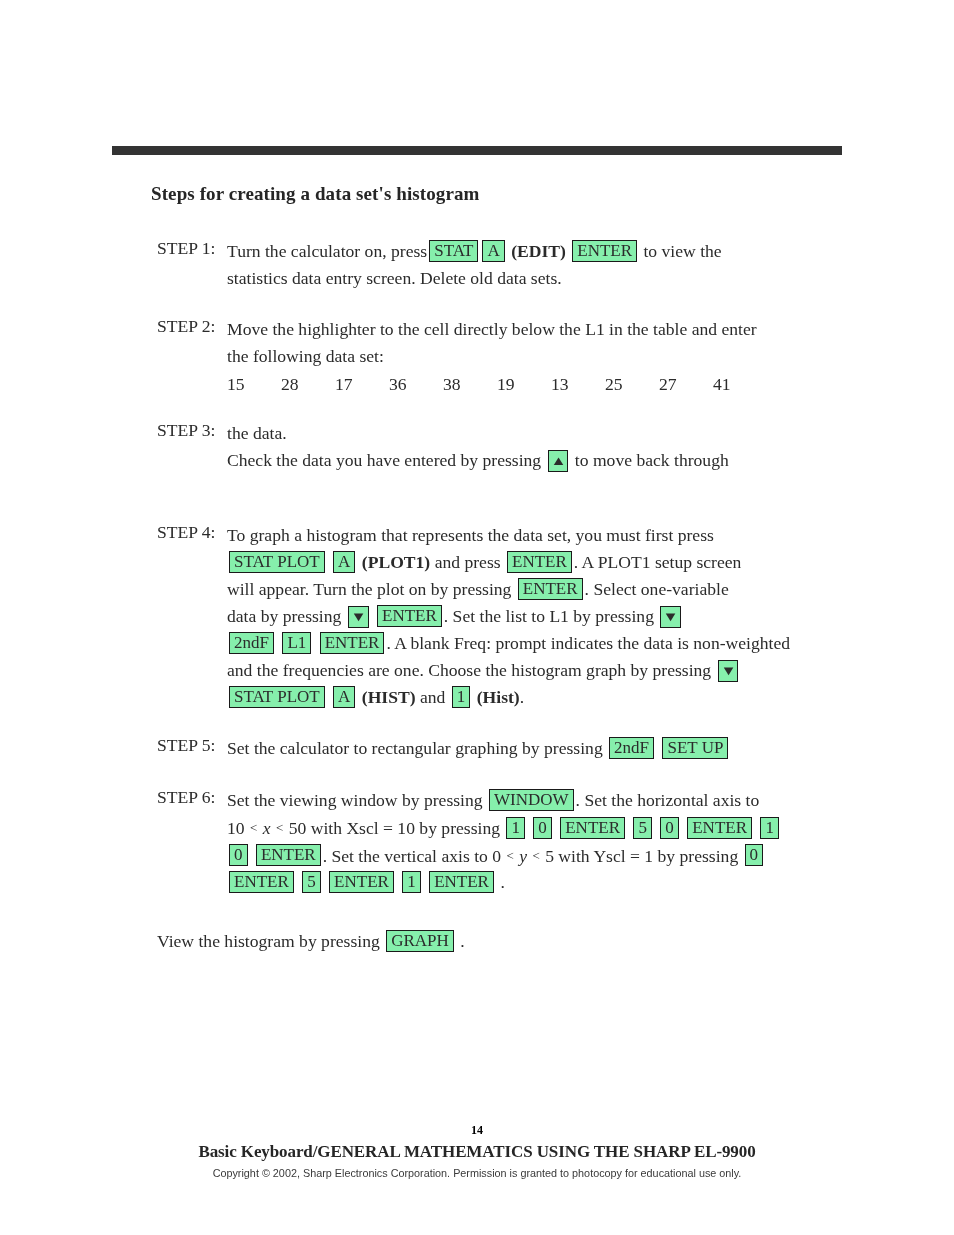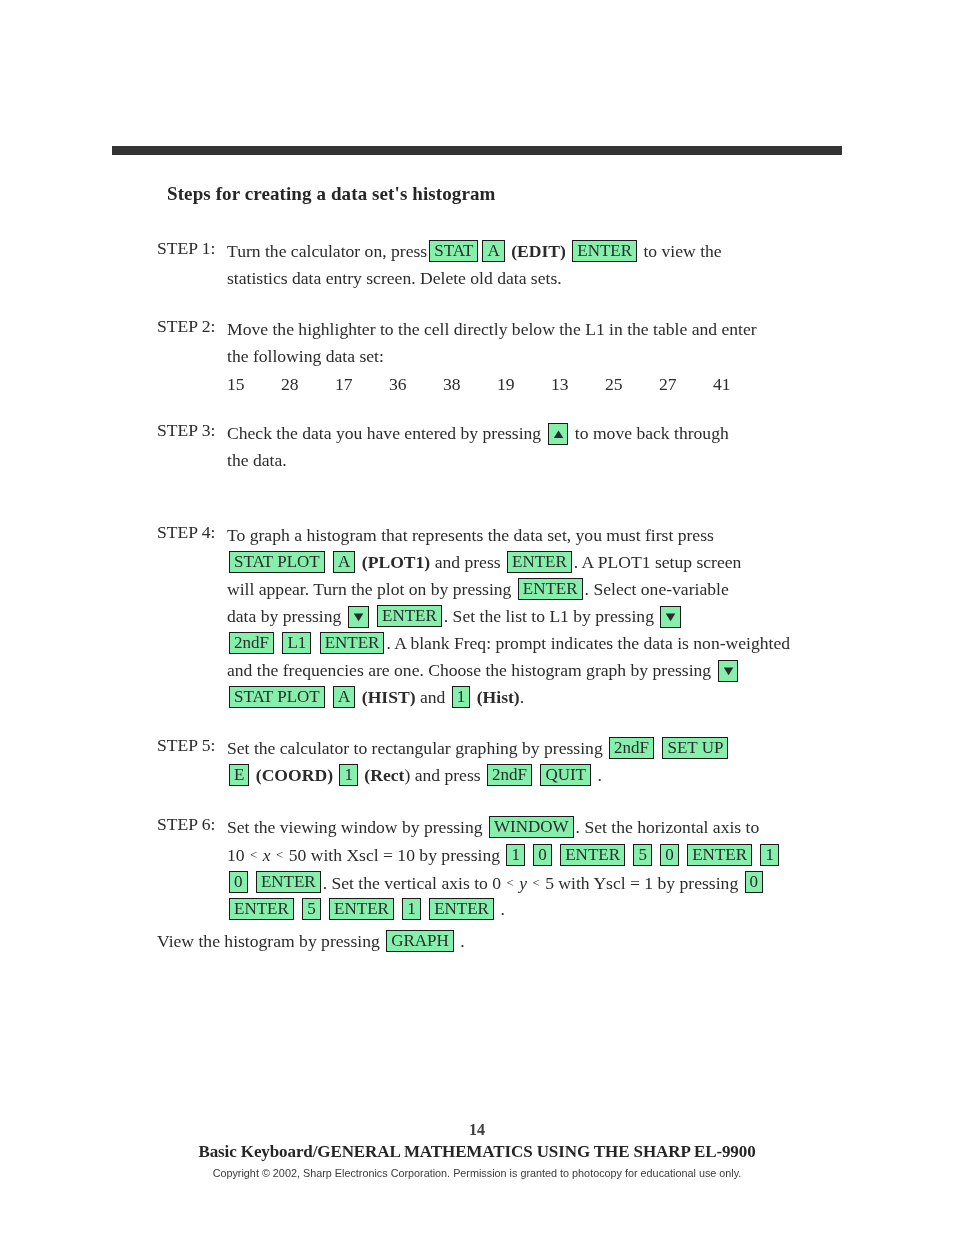--- a/index.html
+++ b/index.html
@@ -49,21 +49,21 @@
     left: 112px;
     top: 146px;
     width: 730px;
     height: 9px;
     background: #333333;
   }
 
   
   .subheading {
     position: absolute;
-    left: 167px;
+    left: 151px;
     top: 183px;
     font-size: 19px;
     font-weight: bold;
     color: #262626;
     letter-spacing: 0.1px;
   }
 
   
   .steps {
     position: absolute;
@@ -142,23 +142,23 @@
 
   
   .footer {
     position: absolute;
     left: 0;
     top: 1120px;
     width: 954px;
     text-align: center;
   }
   .footer-page {
-    font-size: 16px;
-    font-weight: bold;
-    color: #404040;
+    font-size: 12px;
+    font-weight: bold;
+    color: #000000;
     line-height: 20px;
   }
   .footer-title {
     font-size: 17px;
     font-weight: bold;
     color: #262626;
     line-height: 24px;
     letter-spacing: -0.1px;
   }
   .footer-copy {
@@ -204,43 +204,42 @@
           <span class="num">25</span>
           <span class="num">27</span>
           <span class="num">41</span>
         </div>
       </div>
     </div>
 
     <div class="step" style="margin-bottom:26px;">
       <div class="step-label">STEP 3:</div>
       <div class="step-body">
+        <div class="line">the data.</div>
         <div class="line"><span>Check the data you have entered by pressing</span> <span class="key tri"><span class="glyph">▲</span></span> <span>to move back through</span></div>
-        <div class="line">the data.</div>
       </div>
     </div>
 
     <div class="step" style="margin-bottom:24px;margin-top:48px;">
       <div class="step-label">STEP 4:</div>
       <div class="step-body">
         <div class="line">To graph a histogram that represents the data set, you must first press</div>
         <div class="line"><span class="key">STAT PLOT</span> <span class="key">A</span> <span class="bold">(PLOT1)</span> <span>and press</span> <span class="key">ENTER</span><span>.  A PLOT1 setup screen</span></div>
         <div class="line"><span>will appear.  Turn the plot on by pressing</span> <span class="key">ENTER</span><span>.  Select one-variable</span></div>
         <div class="line"><span>data by pressing</span> <span class="key tri"><span class="glyph">▼</span></span> <span class="key">ENTER</span><span>.  Set the list to L1 by pressing</span> <span class="key tri"><span class="glyph">▼</span></span></div>
         <div class="line"><span class="key">2ndF</span> <span class="key">L1</span> <span class="key">ENTER</span><span>.  A blank Freq: prompt indicates the data is non-weighted</span></div>
         <div class="line"><span>and the frequencies are one.  Choose the histogram graph by pressing</span> <span class="key tri"><span class="glyph">▼</span></span></div>
         <div class="line"><span class="key">STAT PLOT</span> <span class="key">A</span> <span class="bold">(HIST)</span> <span>and</span> <span class="key">1</span> <span class="bold">(Hist)</span>.</div>
       </div>
     </div>
 
     <div class="step" style="margin-bottom:25px;">
       <div class="step-label">STEP 5:</div>
       <div class="step-body">
         <div class="line"><span>Set the calculator to rectangular graphing by pressing</span> <span class="key">2ndF</span> <span class="key">SET UP</span></div>
-        <div class="line"><span class="key">E</span> <span class="bold">(COORD)</span> <span class="key">1</span> <span class="bold">(Rect</span>) <span>and press</span> <span class="key">2ndF</span> <span class="key">QUIT</span> <span>.</span></div>
       </div>
     </div>
 
     <div class="step" style="margin-bottom:0;">
       <div class="step-label">STEP 6:</div>
       <div class="step-body">
         <div class="line"><span>Set the viewing window by pressing</span> <span class="key">WINDOW</span><span>.  Set the horizontal axis to</span></div>
         <div class="line"><span>10</span> <span class="rel">&lt;</span> <span class="ital">x</span> <span class="rel">&lt;</span> <span>50</span> <span>with Xscl = 10 by pressing</span> <span class="key">1</span> <span class="key">0</span> <span class="key">ENTER</span> <span class="key">5</span> <span class="key">0</span> <span class="key">ENTER</span> <span class="key">1</span></div>
         <div class="line"><span class="key">0</span> <span class="key">ENTER</span><span>.  Set the vertical axis to</span> <span>0</span> <span class="rel">&lt;</span> <span class="ital">y</span> <span class="rel">&lt;</span> <span>5</span> <span>with Yscl = 1 by pressing</span> <span class="key">0</span></div>
         <div class="line"><span class="key">ENTER</span> <span class="key">5</span> <span class="key">ENTER</span> <span class="key">1</span> <span class="key">ENTER</span> <span>.</span></div>

